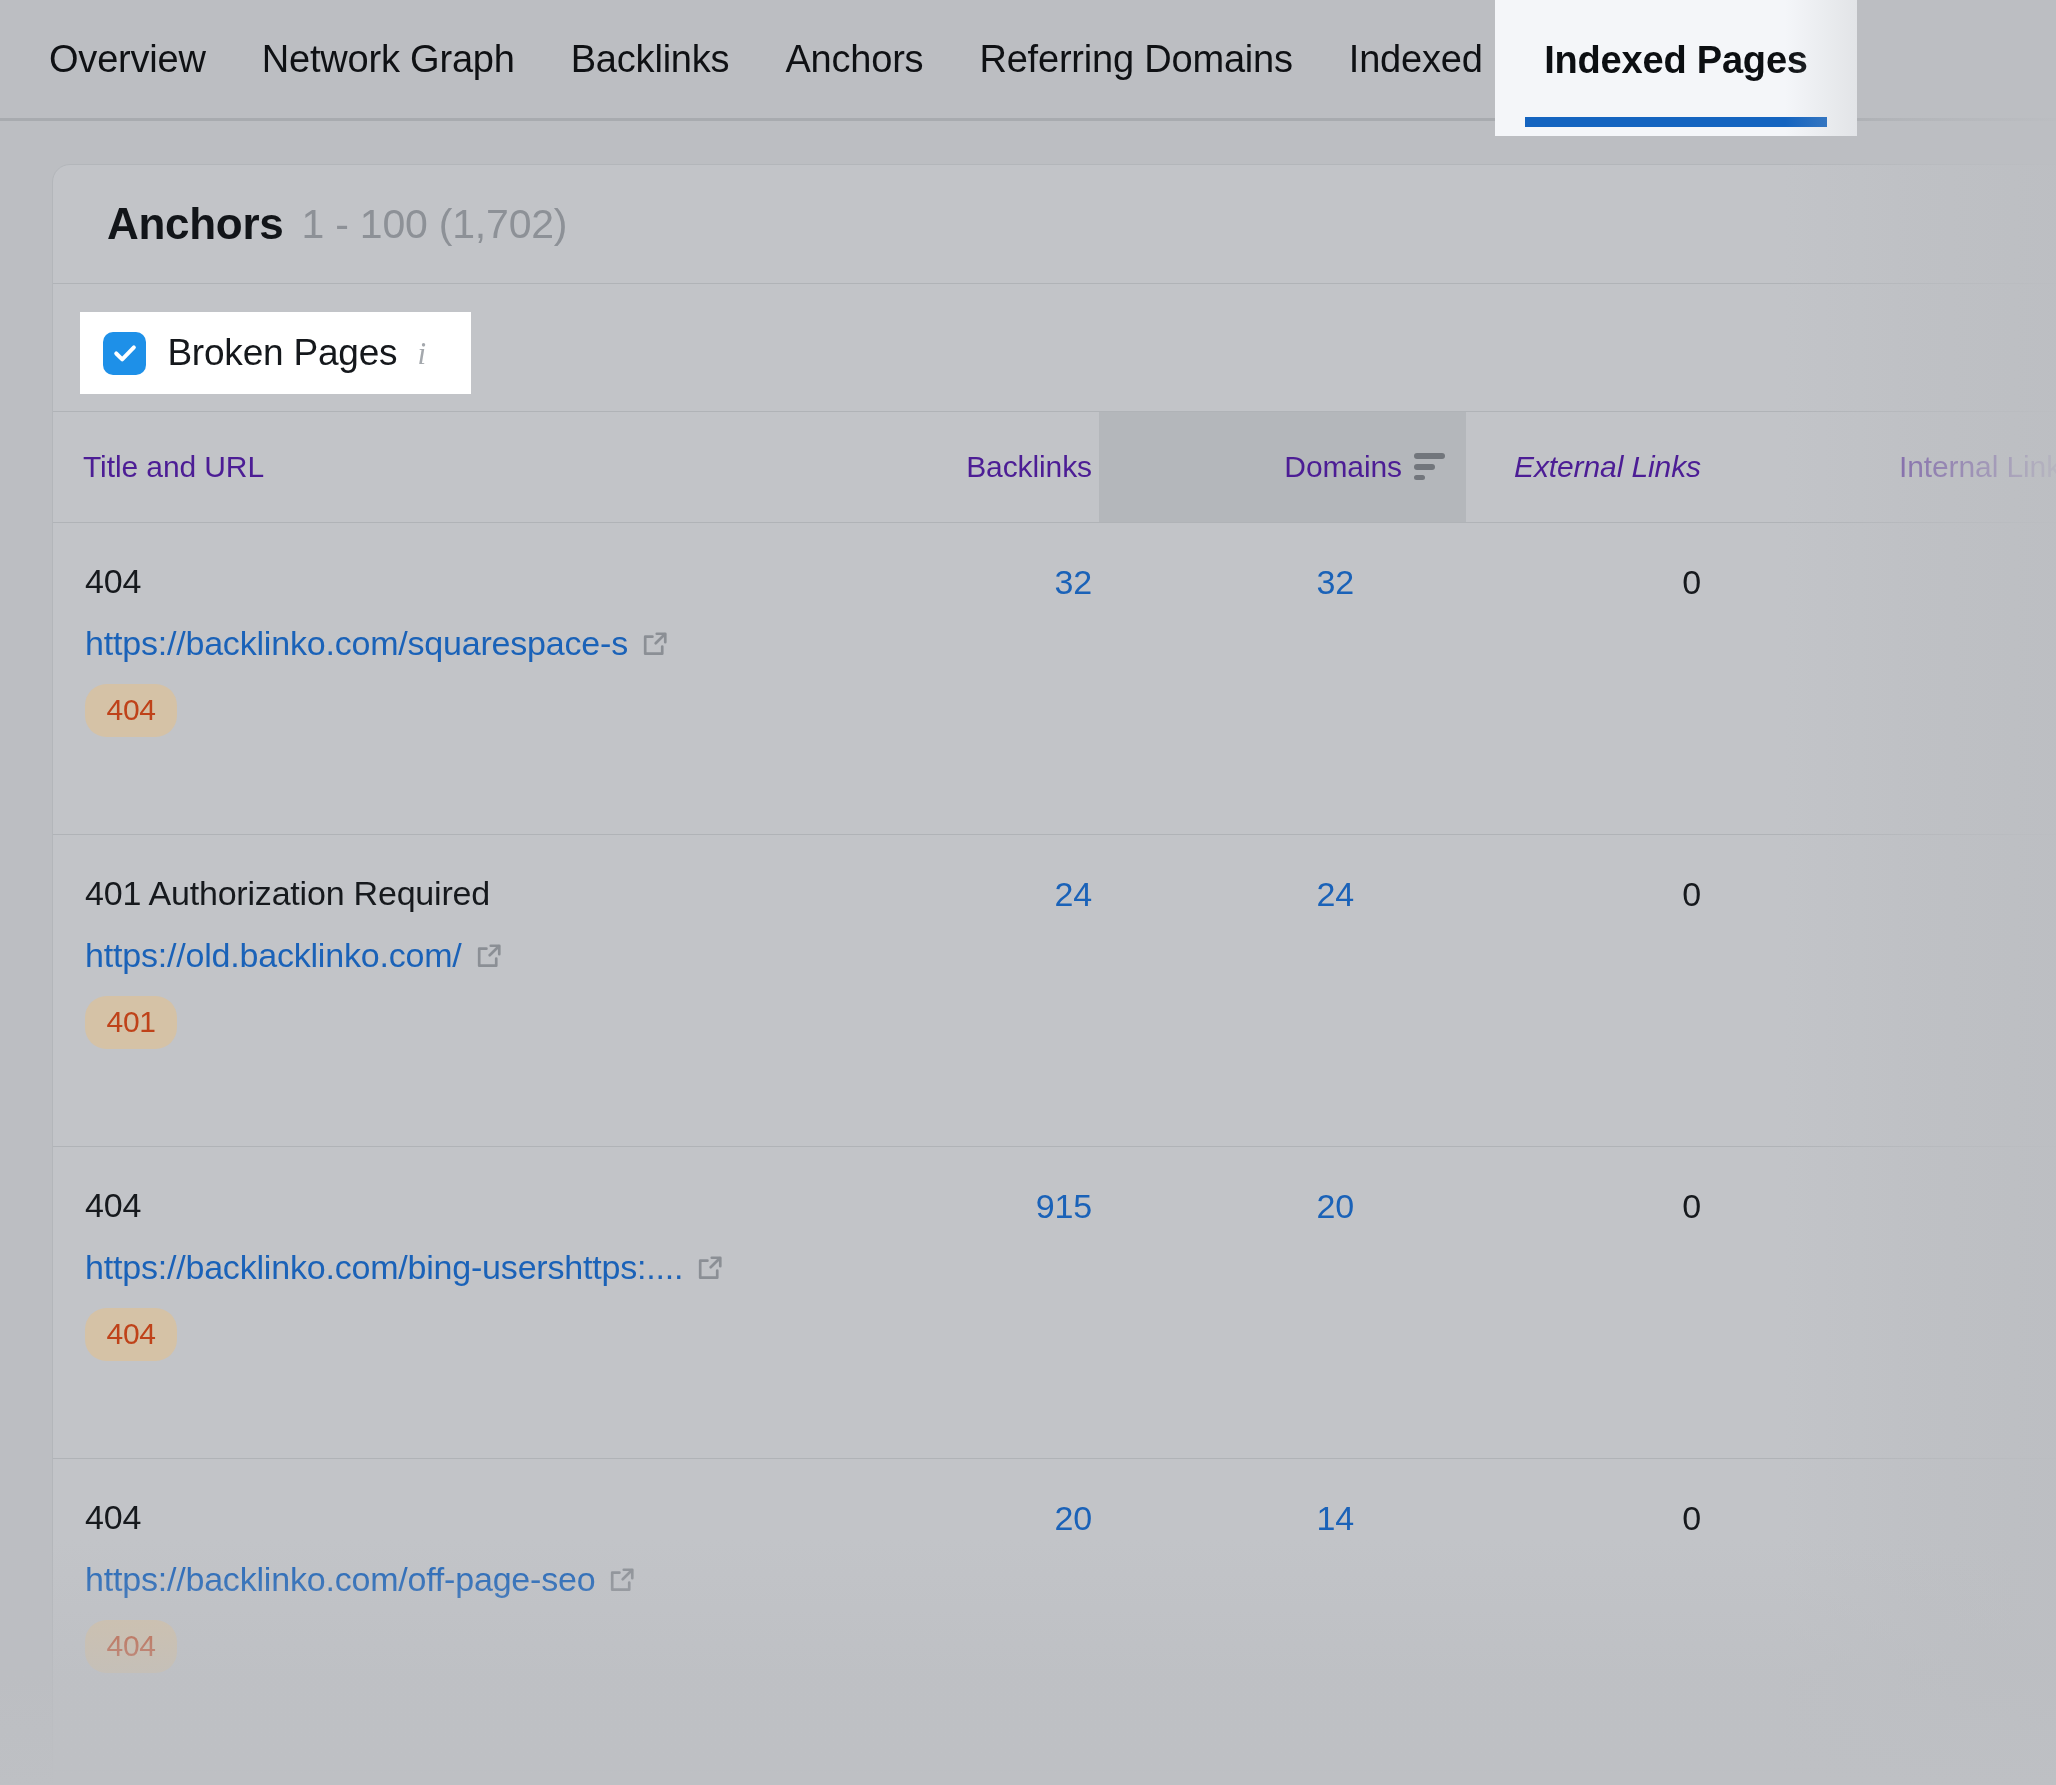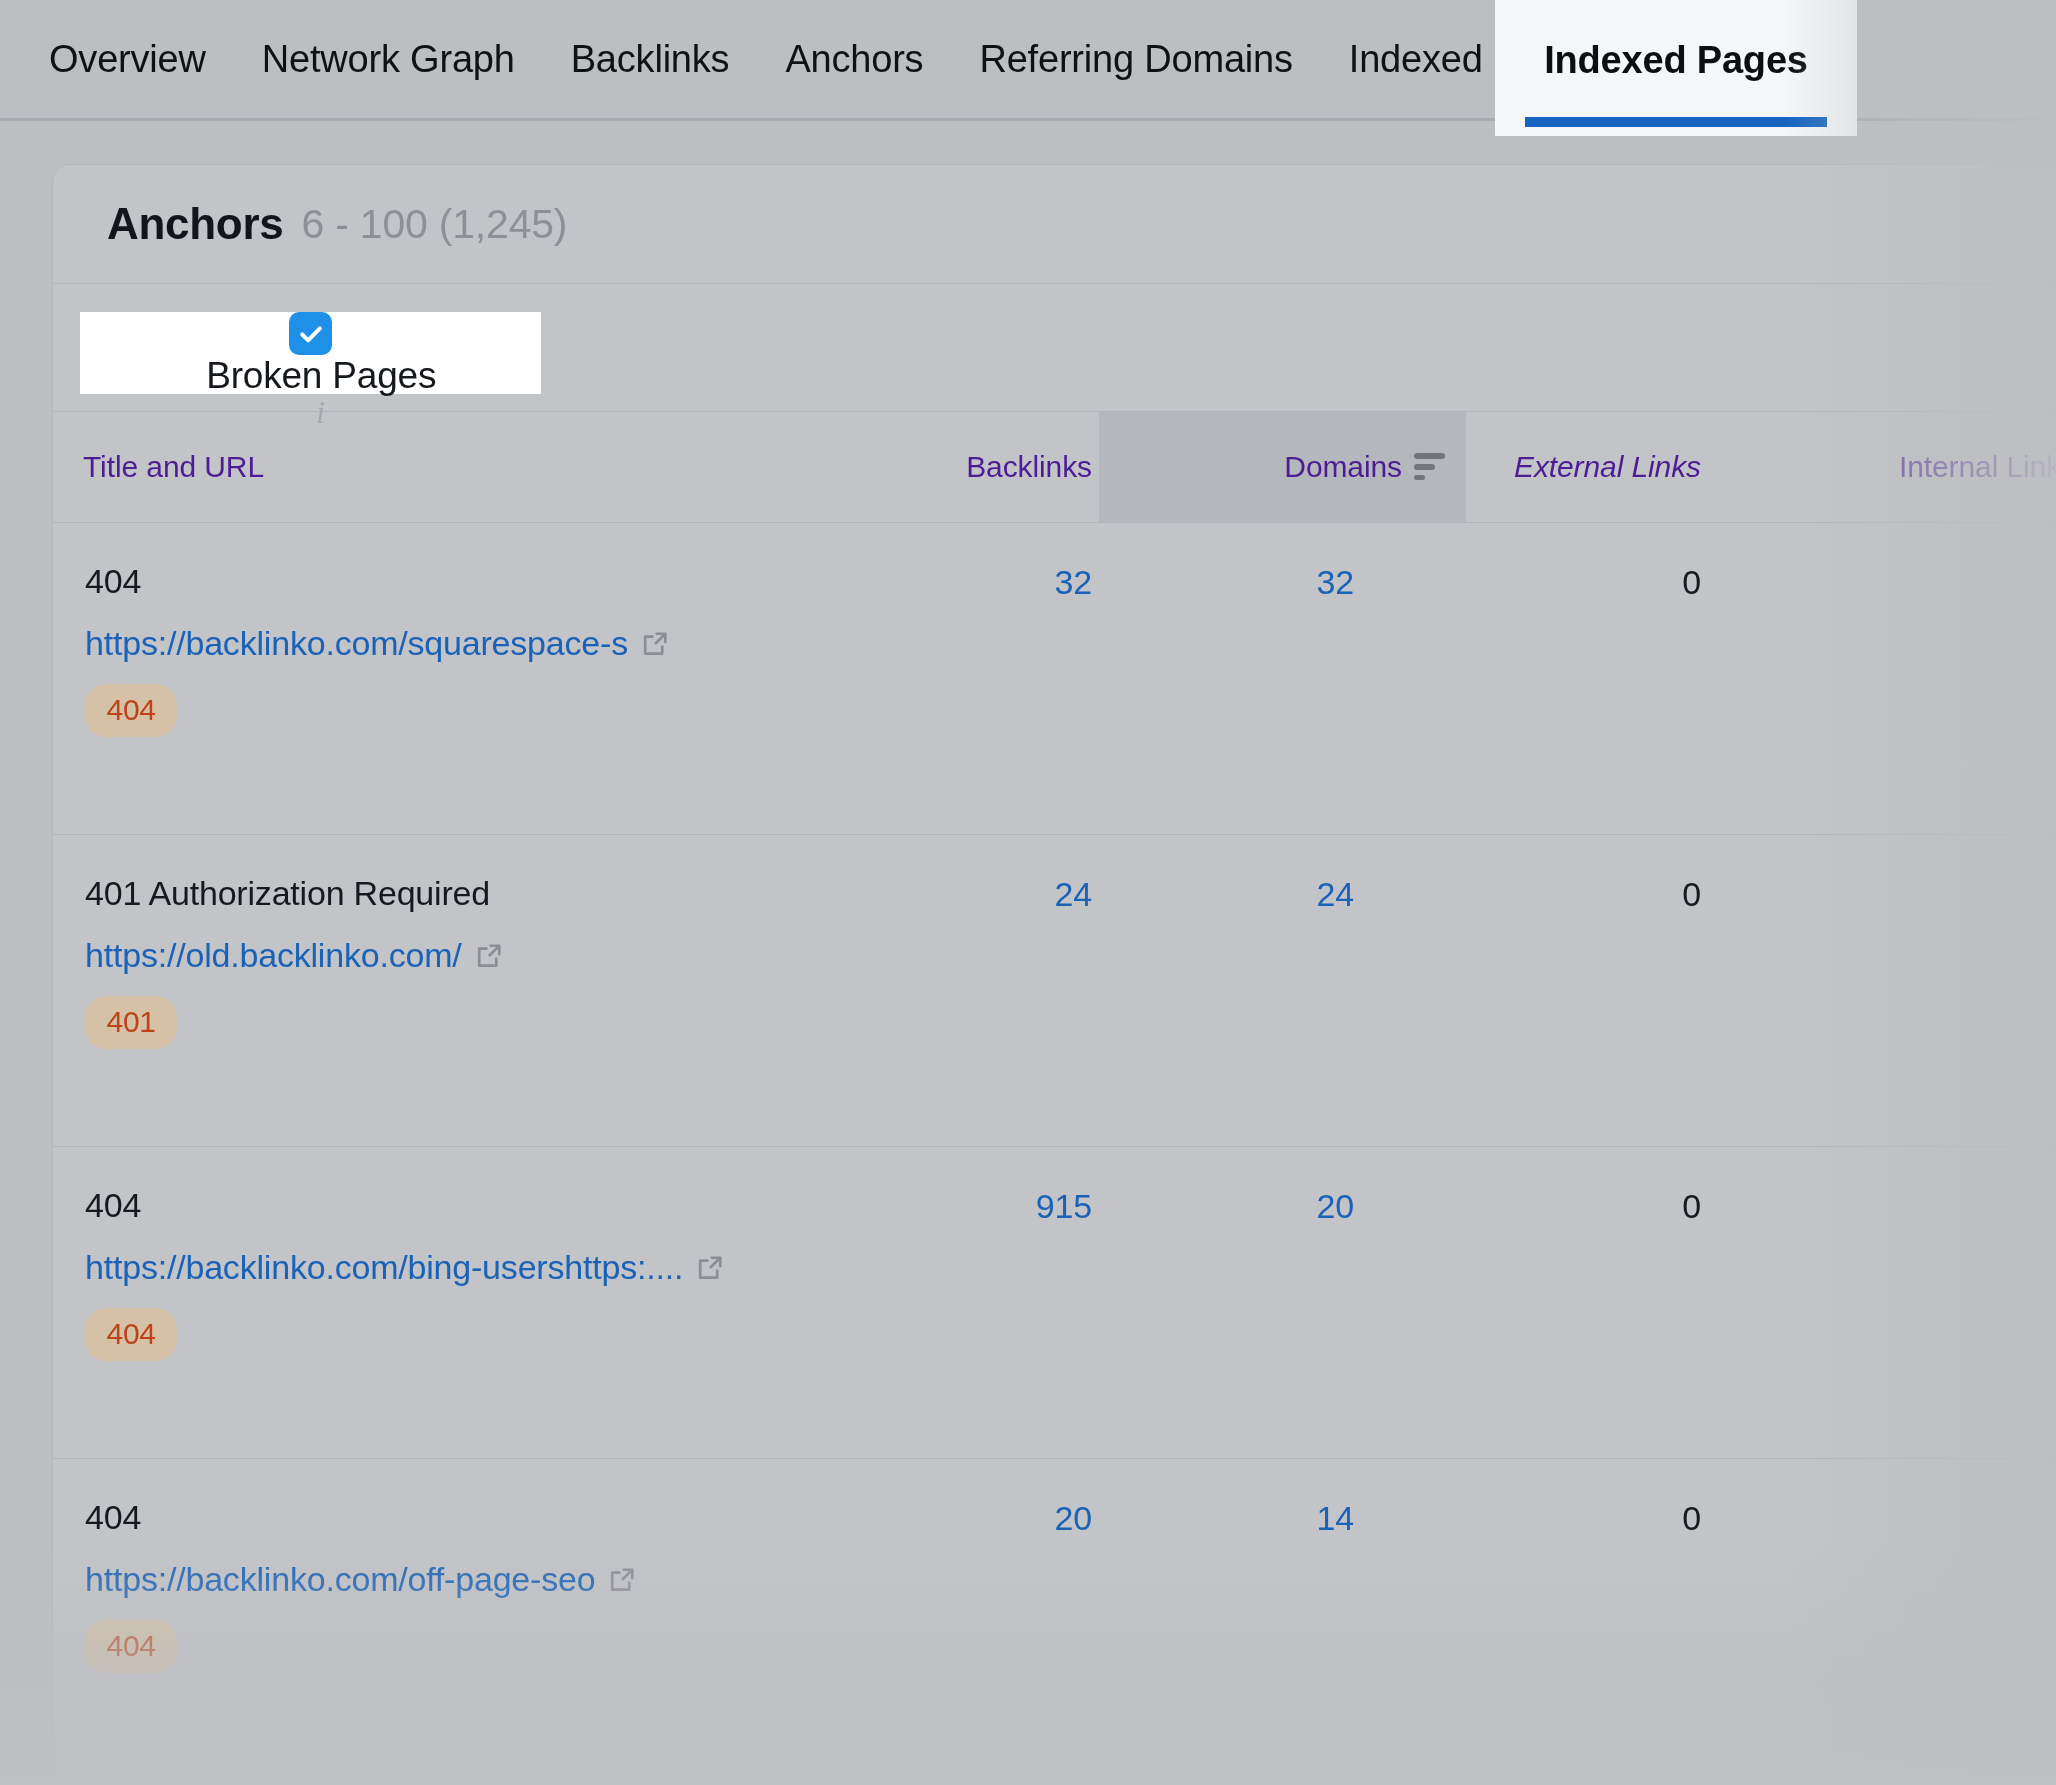--- a/index.html
+++ b/index.html
@@ -122,28 +122,28 @@
   .filter-row {
     position: relative;
     height: 127px;
     border-bottom: 1.6px solid #b0b3b7;
   }
 
   .filter-spotlight {
     position: absolute;
     left: 27px;
     top: 28px;
-    width: 461px;
+    width: 391px;
     height: 82px;
     background: #ffffff;
     display: flex;
     align-items: center;
+    padding-left: 23px;
     box-sizing: border-box;
     z-index: 4;
-    flex-direction: column;
   }
   .checkbox {
     width: 43px; height: 43px;
     border-radius: 10px;
     background: #1e90e8;
     display: flex;
     align-items: center;
     justify-content: center;
     flex: 0 0 auto;
   }
@@ -324,21 +324,21 @@
     <div class="tab-spotlight">
       <div class="tab-sp-label">Indexed Pages</div>
       <div class="tab-sp-underline"></div>
     </div>
   </div>
 
   <div class="card">
 
     <div class="card-header">
       <span class="card-title">Anchors</span>
-      <span class="card-count">6 - 100 (1,245)</span>
+      <span class="card-count">1 - 100 (1,702)</span>
     </div>
 
     <div class="filter-row">
       <div class="filter-spotlight">
         <div class="checkbox">
           <svg width="28" height="28" viewBox="0 0 24 24">
             <path d="M4.5 12.4 L9.6 17.4 L19.6 7.2" fill="none" stroke="#ffffff" stroke-width="3.4" stroke-linecap="round" stroke-linejoin="round"></path>
           </svg>
         </div>
         <span class="filter-label">Broken Pages</span>

